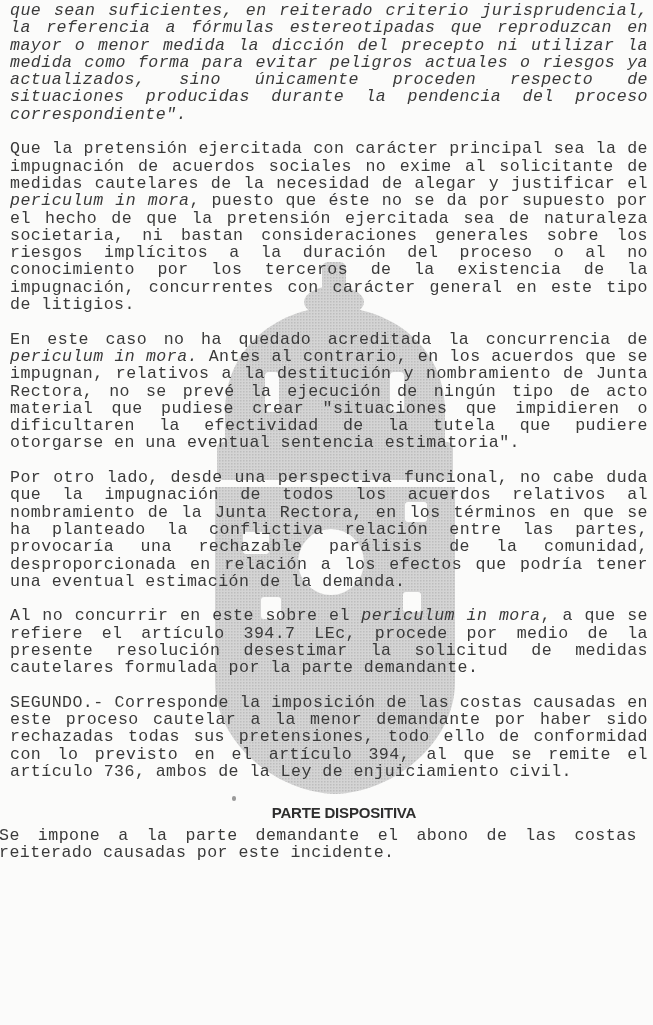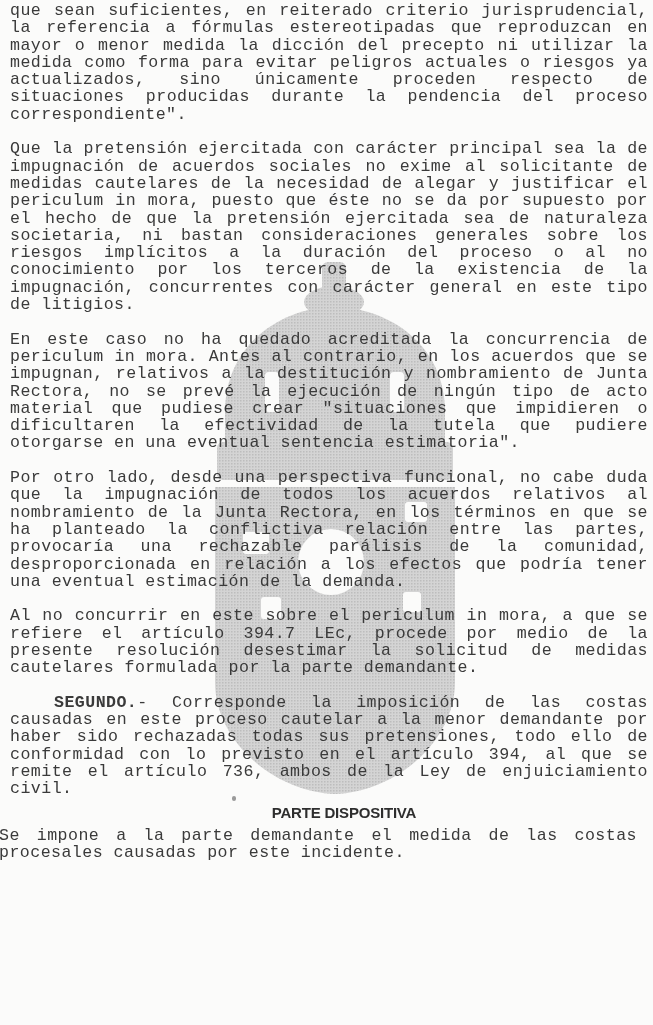--- a/index.html
+++ b/index.html
@@ -8,22 +8,22 @@
     background: #fbfbfa; position: relative;
     font-family: "Liberation Mono", "DejaVu Sans Mono", monospace;
     color: #3a3a3a;
   }
   .watermark { position: absolute; left: 195px; top: 262px; width: 280px; height: 535px; z-index: 0; }
   .page { position: absolute; left: 10px; top: 2px; width: 638px; z-index: 1; }
   .para {
     font-size: 16.6px; line-height: 17.3px; text-align: justify; margin: 0 0 17.3px 0;
     letter-spacing: 0.45px; word-spacing: 0;
   }
-  .it { }
-  .b { font-weight: bold; margin-left: 44px; }
+  .it { font-style: italic; }
+  .b { font-weight: normal; }
   .heading {
     font-family: "Liberation Sans", "DejaVu Sans", sans-serif;
     font-weight: bold; font-size: 15px; text-align: center; color: #2e2e2e;
     margin: 0; letter-spacing: -0.2px;
   }
   .block2 { position: absolute; left: -1px; top: 804px; width: 638px; z-index: 1; }
   .block2 .heading { position: relative; left: 26px; margin-bottom: 6px; }
   .dot { position: absolute; left: 232px; top: 796px; width: 4px; height: 5px; background: #9a9a9a; border-radius: 2px; }
 </style>
 </head>
@@ -69,14 +69,14 @@
 
   <p class="para"><span>Al no concurrir en este sobre el </span><span class="it">periculum in mora</span><span>, a que se refiere el artículo 394.7 LEc, procede por medio de la presente resolución desestimar la solicitud de medidas cautelares formulada por la parte demandante.</span></p>
 
   <p class="para"><span class="b">SEGUNDO.</span><span>- Corresponde la imposición de las costas causadas en este proceso cautelar a la menor demandante por haber sido rechazadas todas sus pretensiones, todo ello de conformidad con lo previsto en el artículo 394, al que se remite el artículo 736, ambos de la Ley de enjuiciamiento civil.</span></p>
 </div>
 
 <div class="dot"></div>
 
 <div class="block2">
   <h2 class="heading">PARTE DISPOSITIVA</h2>
-  <p class="para">Se impone a la parte demandante el medida de las costas procesales causadas por este incidente.</p>
+  <p class="para">Se impone a la parte demandante el abono de las costas reiterado causadas por este incidente.</p>
 </div>
 
 </body></html>

